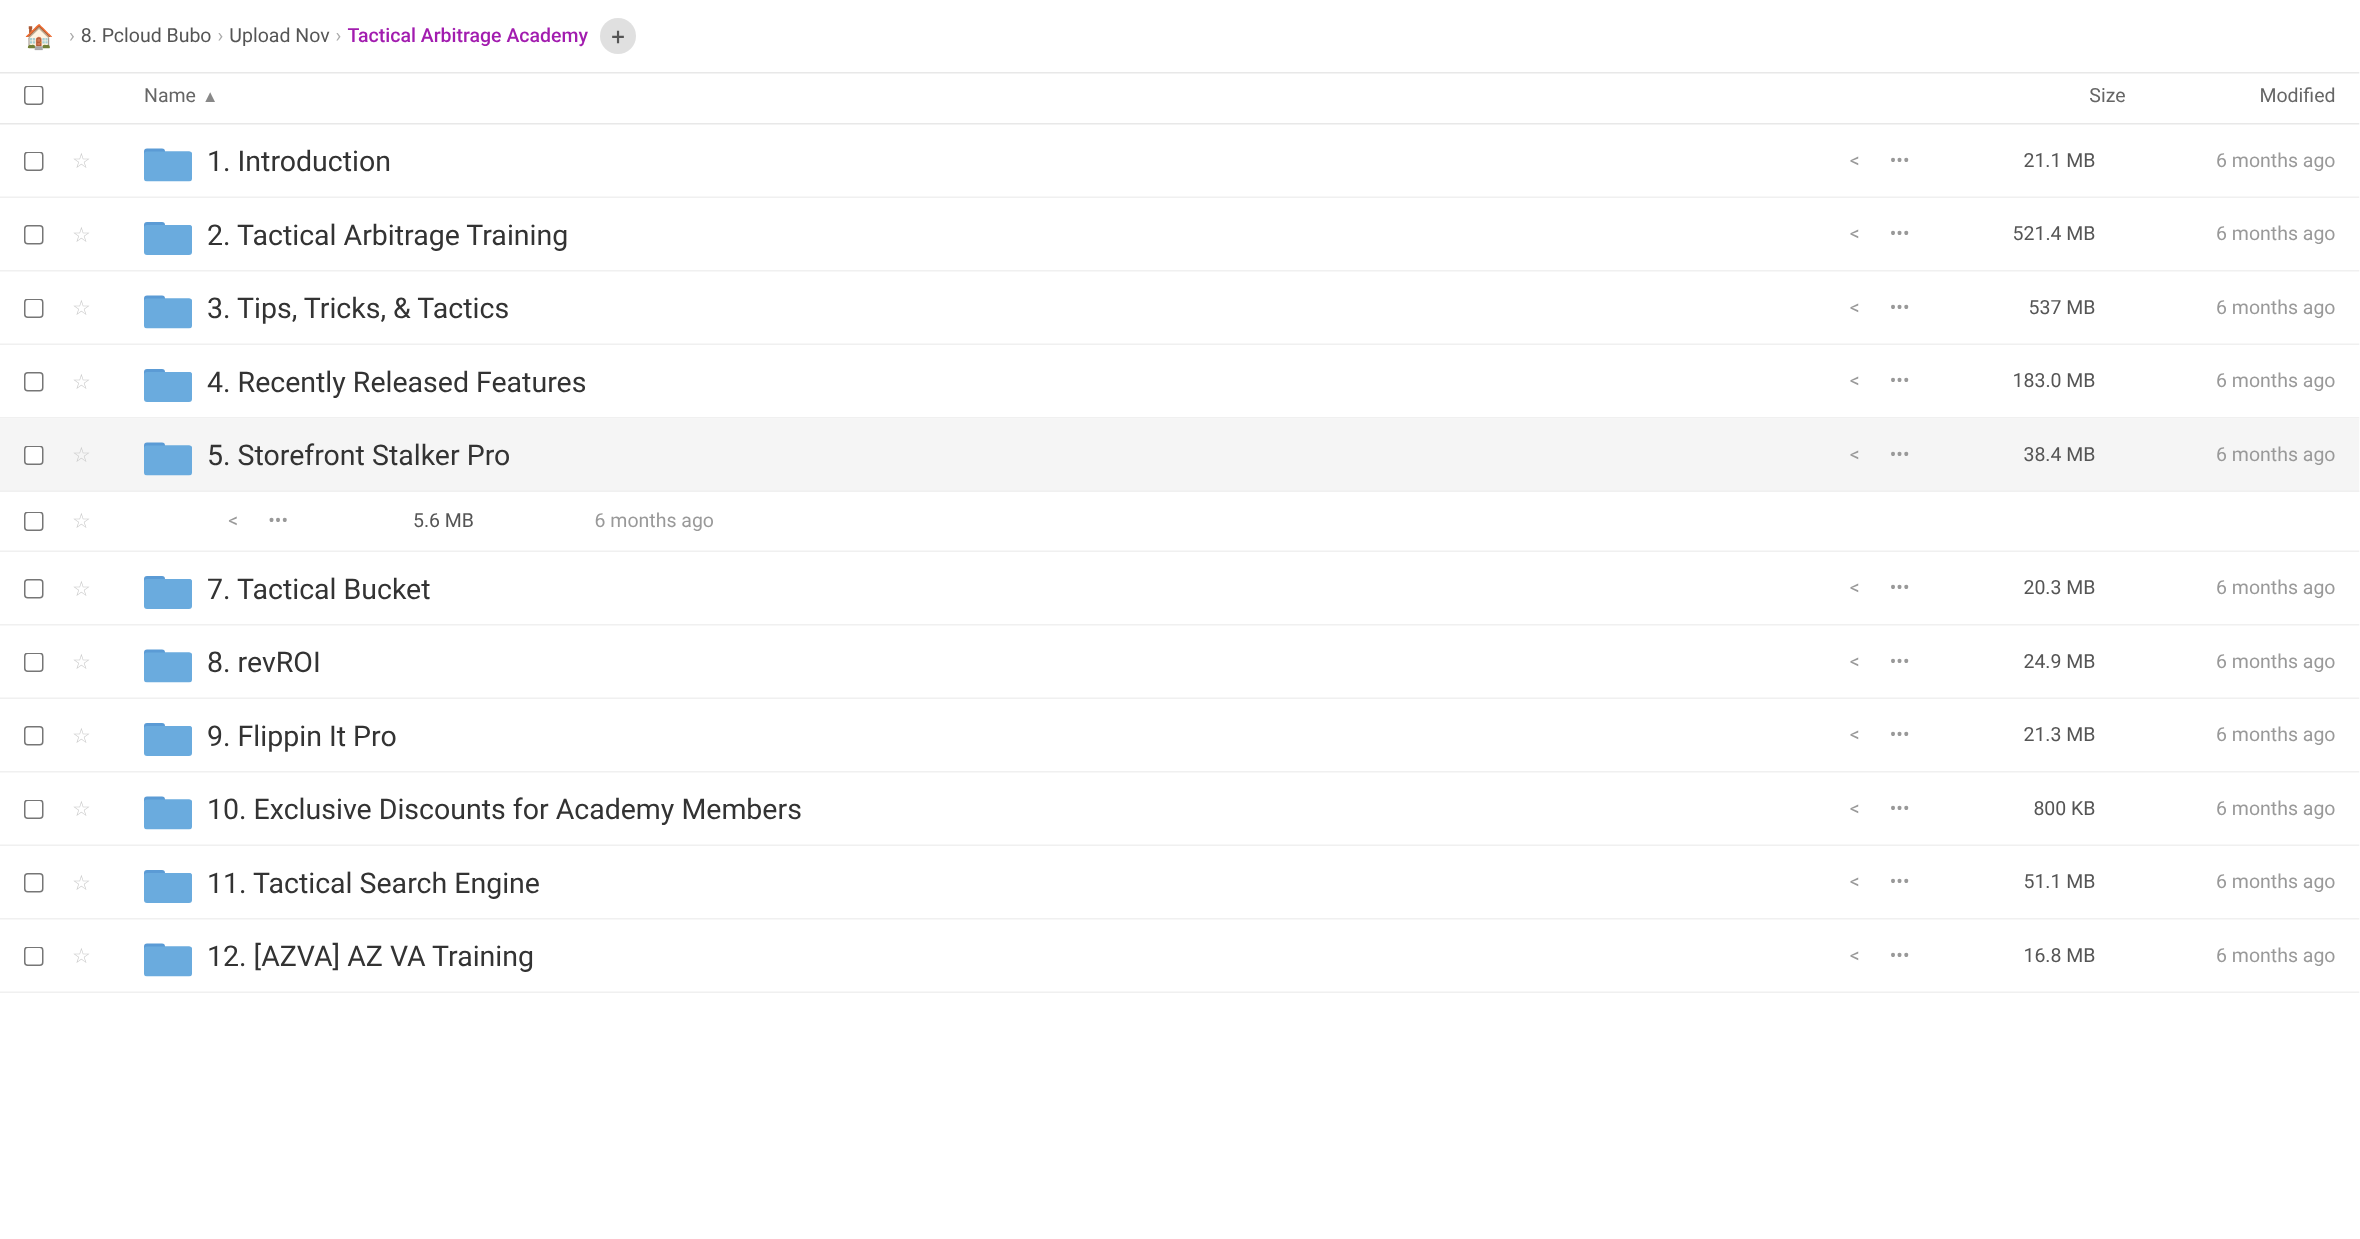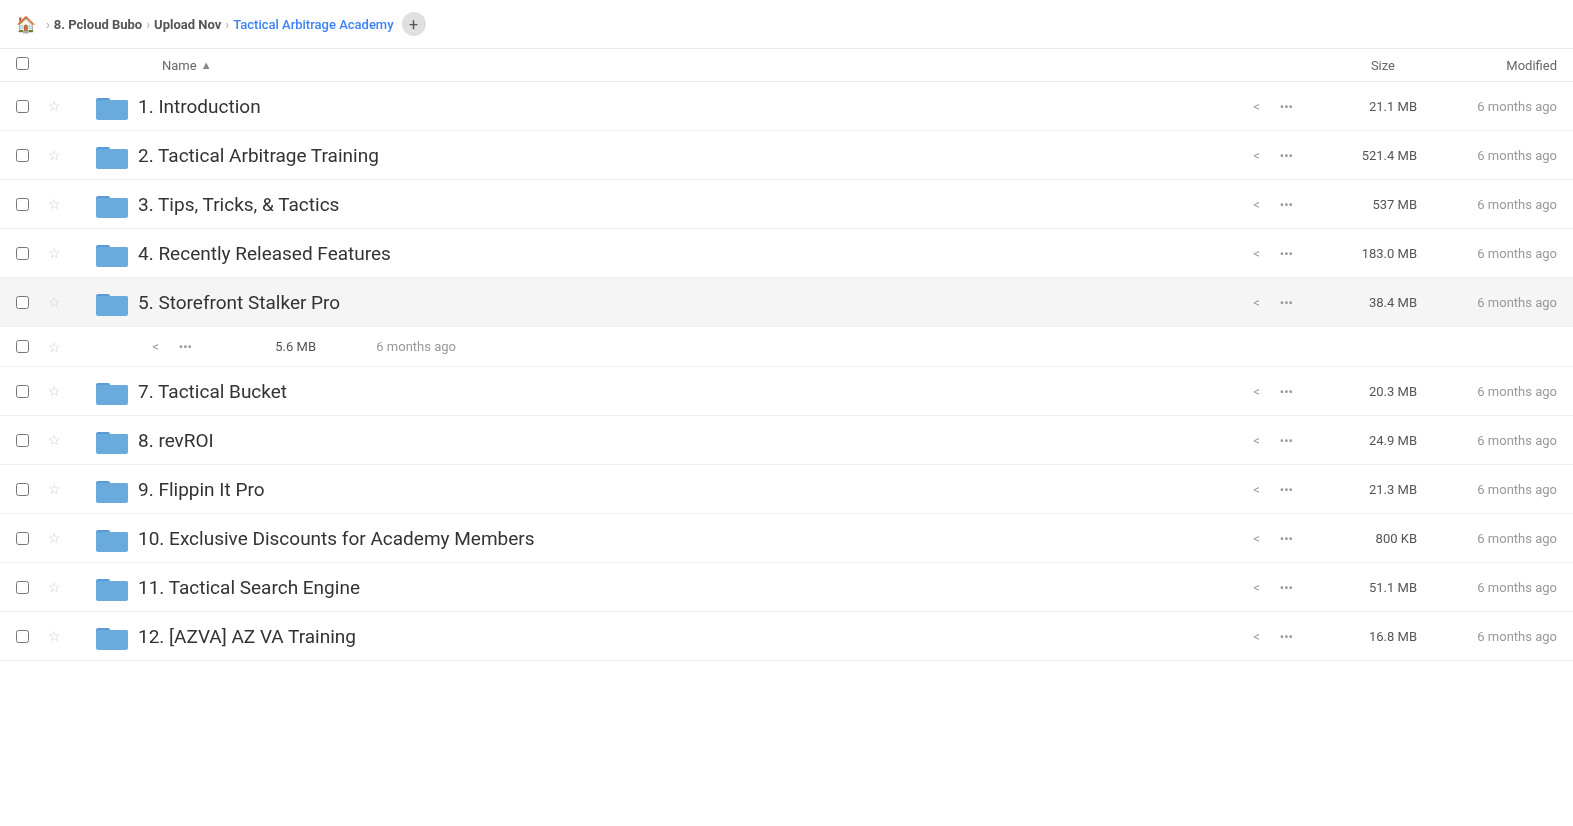--- a/index.html
+++ b/index.html
@@ -26,49 +26,47 @@
     }
     .breadcrumb-sep {
       color: #aaa;
       margin: 0 4px;
       font-size: 13px;
     }
     .breadcrumb-item {
       color: #555;
       font-size: 13px;
       cursor: pointer;
-      font-weight: bold;
     }
     .breadcrumb-item.active {
-      color: #3b82f6;
+      color: #a21caf;
       font-weight: 500;
     }
     .breadcrumb-add {
       display: flex;
       align-items: center;
       justify-content: center;
       width: 24px;
       height: 24px;
       border-radius: 50%;
       background: #e0e0e0;
       color: #555;
       font-size: 16px;
       cursor: pointer;
       margin-left: 8px;
     }
 
     
     .table-header {
       display: flex;
-      align-items: center;
+      align-items: flex-start;
       padding: 8px 16px;
       border-bottom: 1px solid #e8e8e8;
       color: #666;
       font-size: 13px;
-      gap: 22px;
     }
     .col-check { width: 32px; }
     .col-name { flex: 1; display: flex; align-items: center; gap: 4px; cursor: pointer; }
     .col-actions { width: 100px; }
     .col-size { width: 120px; text-align: right; }
     .col-modified { width: 140px; text-align: right; }
     .sort-arrow { color: #888; font-size: 11px; }
 
     
     .file-list { width: 100%; }
@@ -134,20 +132,21 @@
       width: 120px;
       text-align: right;
       color: #555;
       font-size: 13px;
     }
     .col-modified-val {
       width: 140px;
       text-align: right;
       color: #999;
       font-size: 13px;
+      margin-left: 20px;
     }
   </style>
 </head>
 <body>
 
 <div class="breadcrumb">
   <span class="breadcrumb-home">🏠</span>
   <span class="breadcrumb-sep">›</span>
   <span class="breadcrumb-item">8. Pcloud Bubo</span>
   <span class="breadcrumb-sep">›</span>

